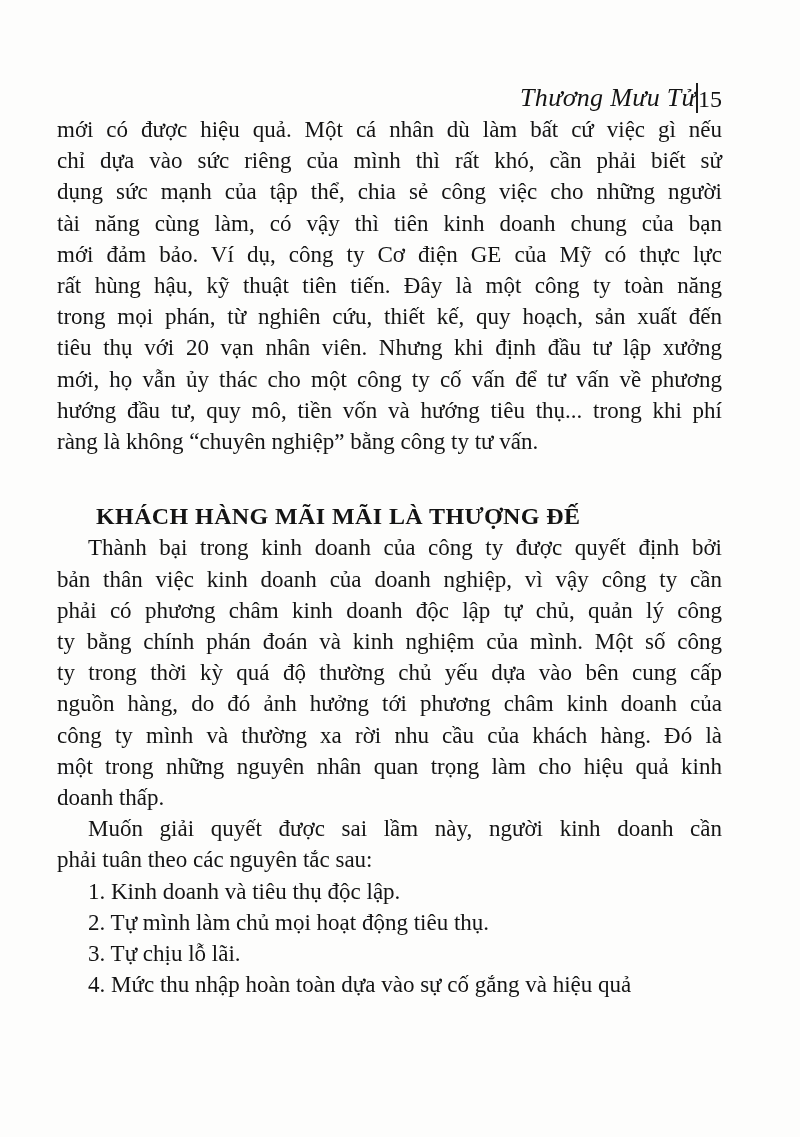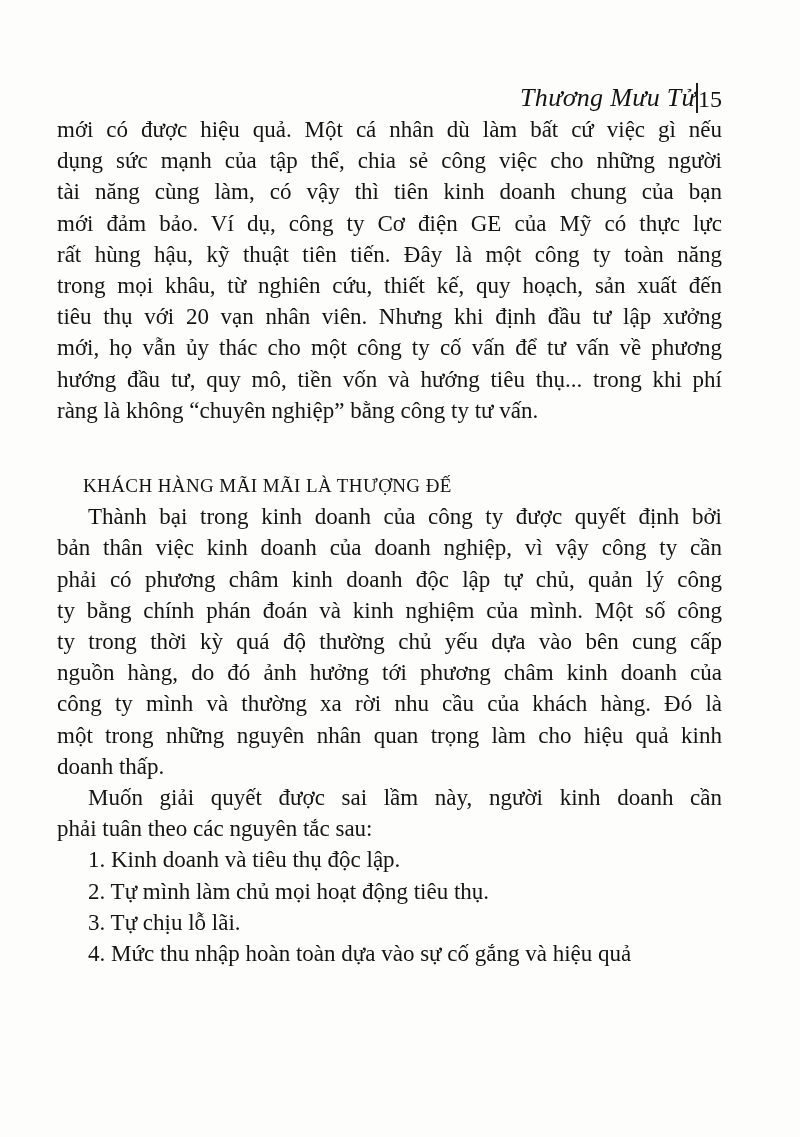--- a/index.html
+++ b/index.html
@@ -46,24 +46,24 @@
   .line {
     text-align: justify;
     text-align-last: justify;
   }
   .line.last {
     text-align: justify;
     text-align-last: left;
   }
   .indent-first .line:first-child { padding-left: 31px; }
   .section-heading {
-    font-size: 19px;
-    font-weight: normal;
+    font-size: 24px;
+    font-weight: bold;
     letter-spacing: 0.4px;
-    margin: 44px 0 0 26px;
+    margin: 44px 0 0 39px;
     line-height: 31.2px;
   }
   .numbered-list .line,
   .numbered-list .line.last {
     text-align: right;
     text-align-last: left;
     padding-left: 31px;
   }
 </style>
 </head>
@@ -74,25 +74,26 @@
   <div class="running-head">
     <span class="book-title">Thương Mưu Tử</span>
     <span class="head-rule"></span>
     <span class="page-num">15</span>
   </div>
 
   <div class="page-body">
 
     <div class="para">
         <div class="line">mới có được hiệu quả. Một cá nhân dù làm bất cứ việc gì nếu</div>
+        <div class="line">chỉ dựa vào sức riêng của mình thì rất khó, cần phải biết sử</div>
         <div class="line">dụng sức mạnh của tập thể, chia sẻ công việc cho những người</div>
         <div class="line">tài năng cùng làm, có vậy thì tiên kinh doanh chung của bạn</div>
         <div class="line">mới đảm bảo. Ví dụ, công ty Cơ điện GE của Mỹ có thực lực</div>
         <div class="line">rất hùng hậu, kỹ thuật tiên tiến. Đây là một công ty toàn năng</div>
-        <div class="line">trong mọi khâu, từ nghiên cứu, thiết kế, quy hoạch, sản xuất đến</div>
+        <div class="line">trong mọi phán, từ nghiên cứu, thiết kế, quy hoạch, sản xuất đến</div>
         <div class="line">tiêu thụ với 20 vạn nhân viên. Nhưng khi định đầu tư lập xưởng</div>
         <div class="line">mới, họ vẫn ủy thác cho một công ty cố vấn để tư vấn về phương</div>
         <div class="line">hướng đầu tư, quy mô, tiền vốn và hướng tiêu thụ... trong khi phí</div>
         <div class="line last">ràng là không “chuyên nghiệp” bằng công ty tư vấn.</div>
       </div>
 
     <div class="section-heading">KHÁCH HÀNG MÃI MÃI LÀ THƯỢNG ĐẾ</div>
 
     <div class="para indent-first">
         <div class="line">Thành bại trong kinh doanh của công ty được quyết định bởi</div>

